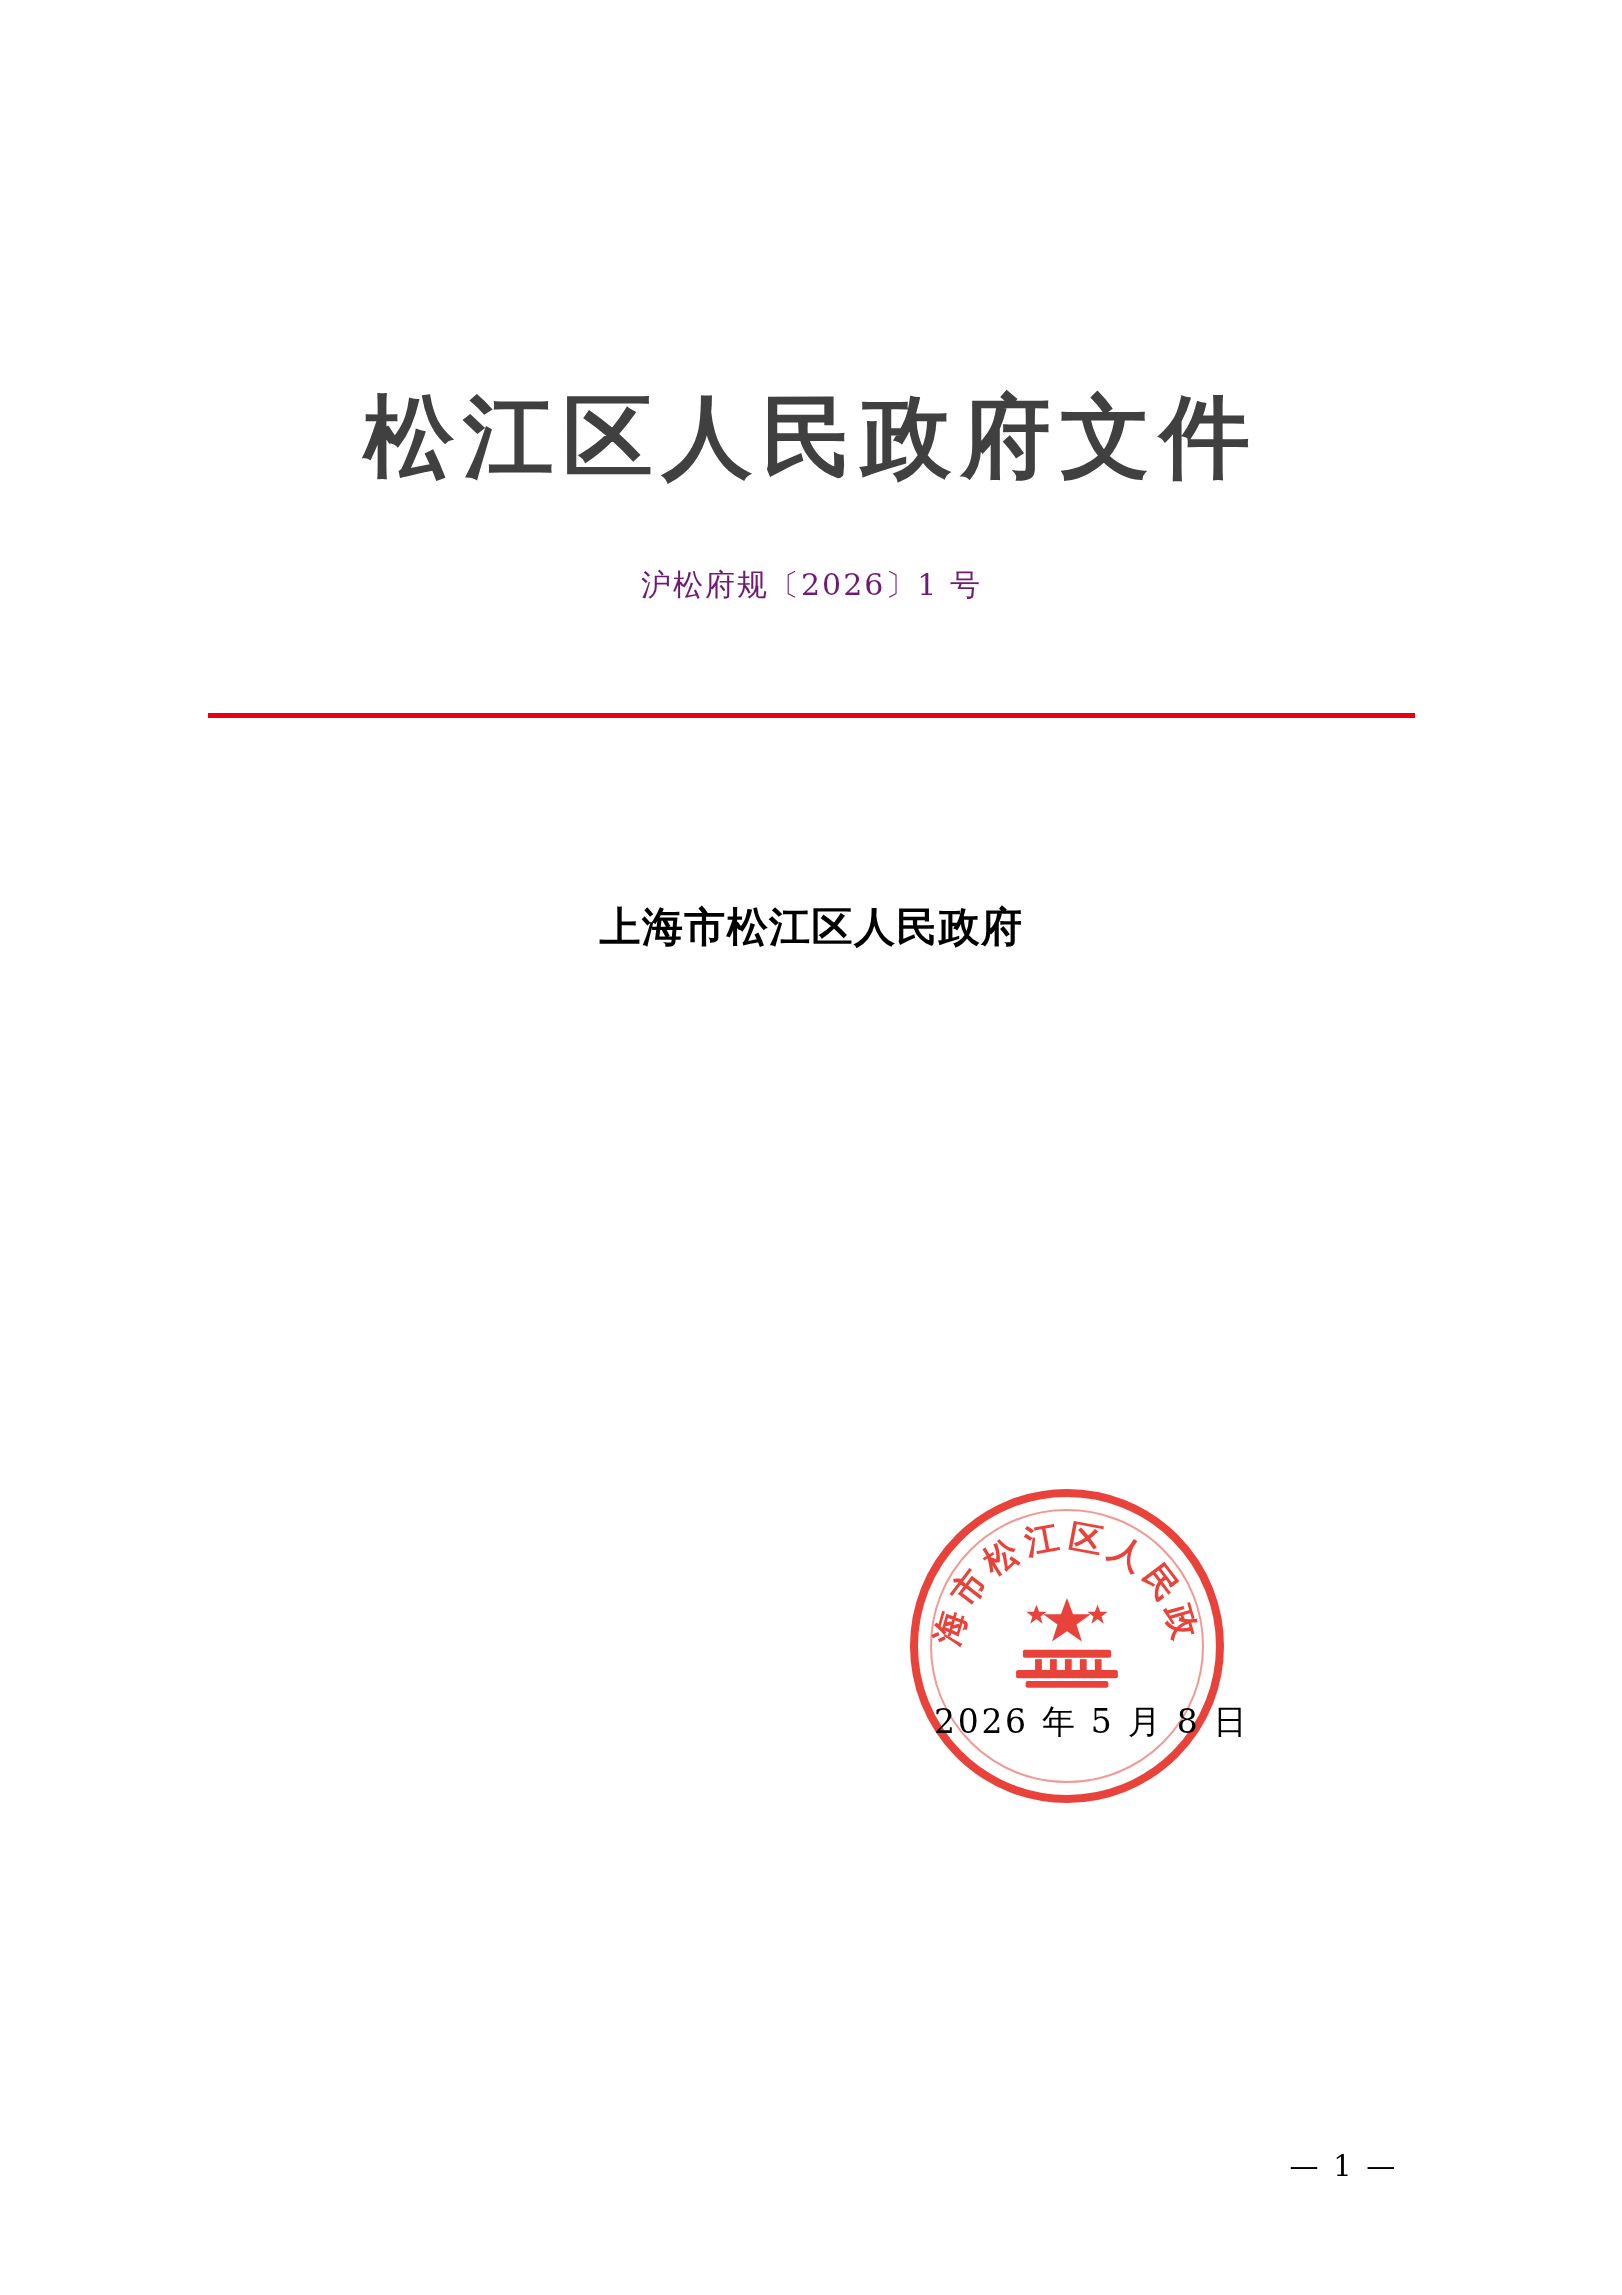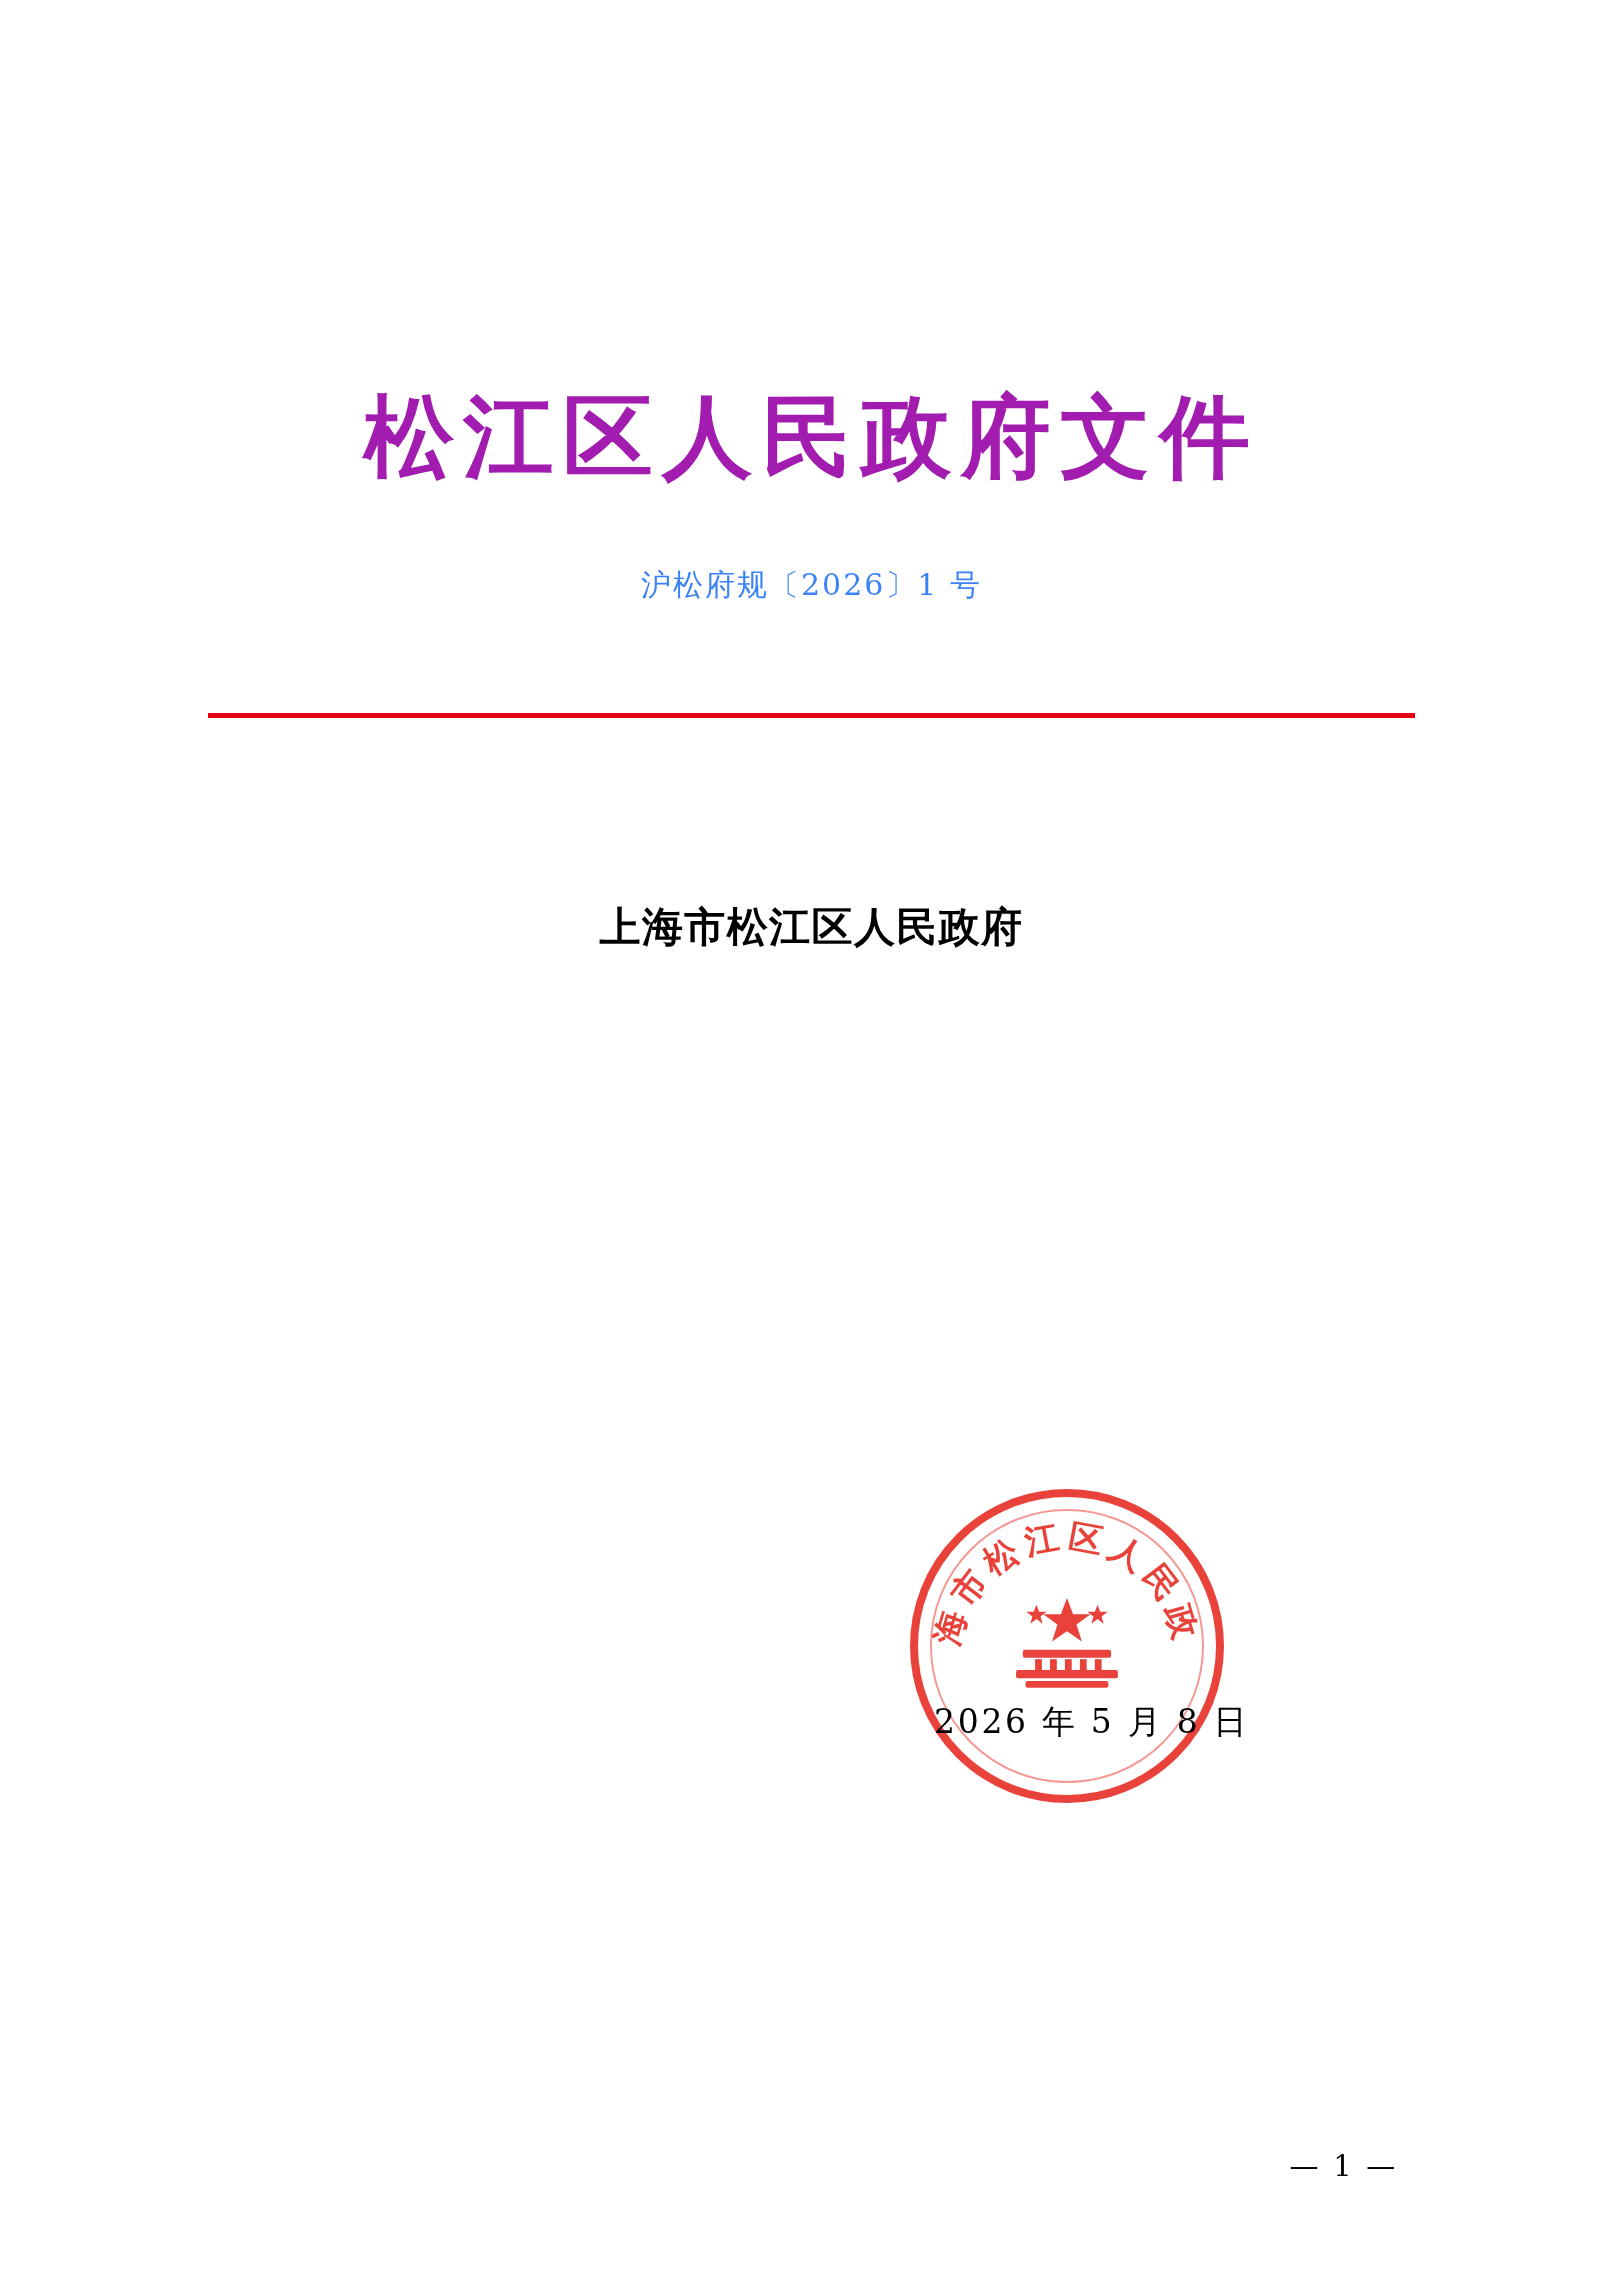--- a/index.html
+++ b/index.html
@@ -21,31 +21,31 @@
   }
   
   .doc-header {
     position: absolute;
     left: 0;
     right: 0;
     top: 382px;
     text-align: center;
   }
   .doc-title-red {
-    color: #a21caf;
+    color: #404040;
     font-family: "DejaVu Serif", "Liberation Serif", serif;
     font-weight: 700;
     font-size: 90px;
     letter-spacing: 9.5px;
     line-height: 1.2;
     white-space: nowrap;
   }
   .doc-number {
     margin-top: 75px;
-    color: #3b82f6;
+    color: #701a75;
     font-size: 30px;
     letter-spacing: 2px;
     font-family: "DejaVu Serif", "Liberation Serif", serif;
   }
   .red-rule {
     position: absolute;
     left: 208px;
     right: 208px;
     top: 713px;
     height: 4.8px;

